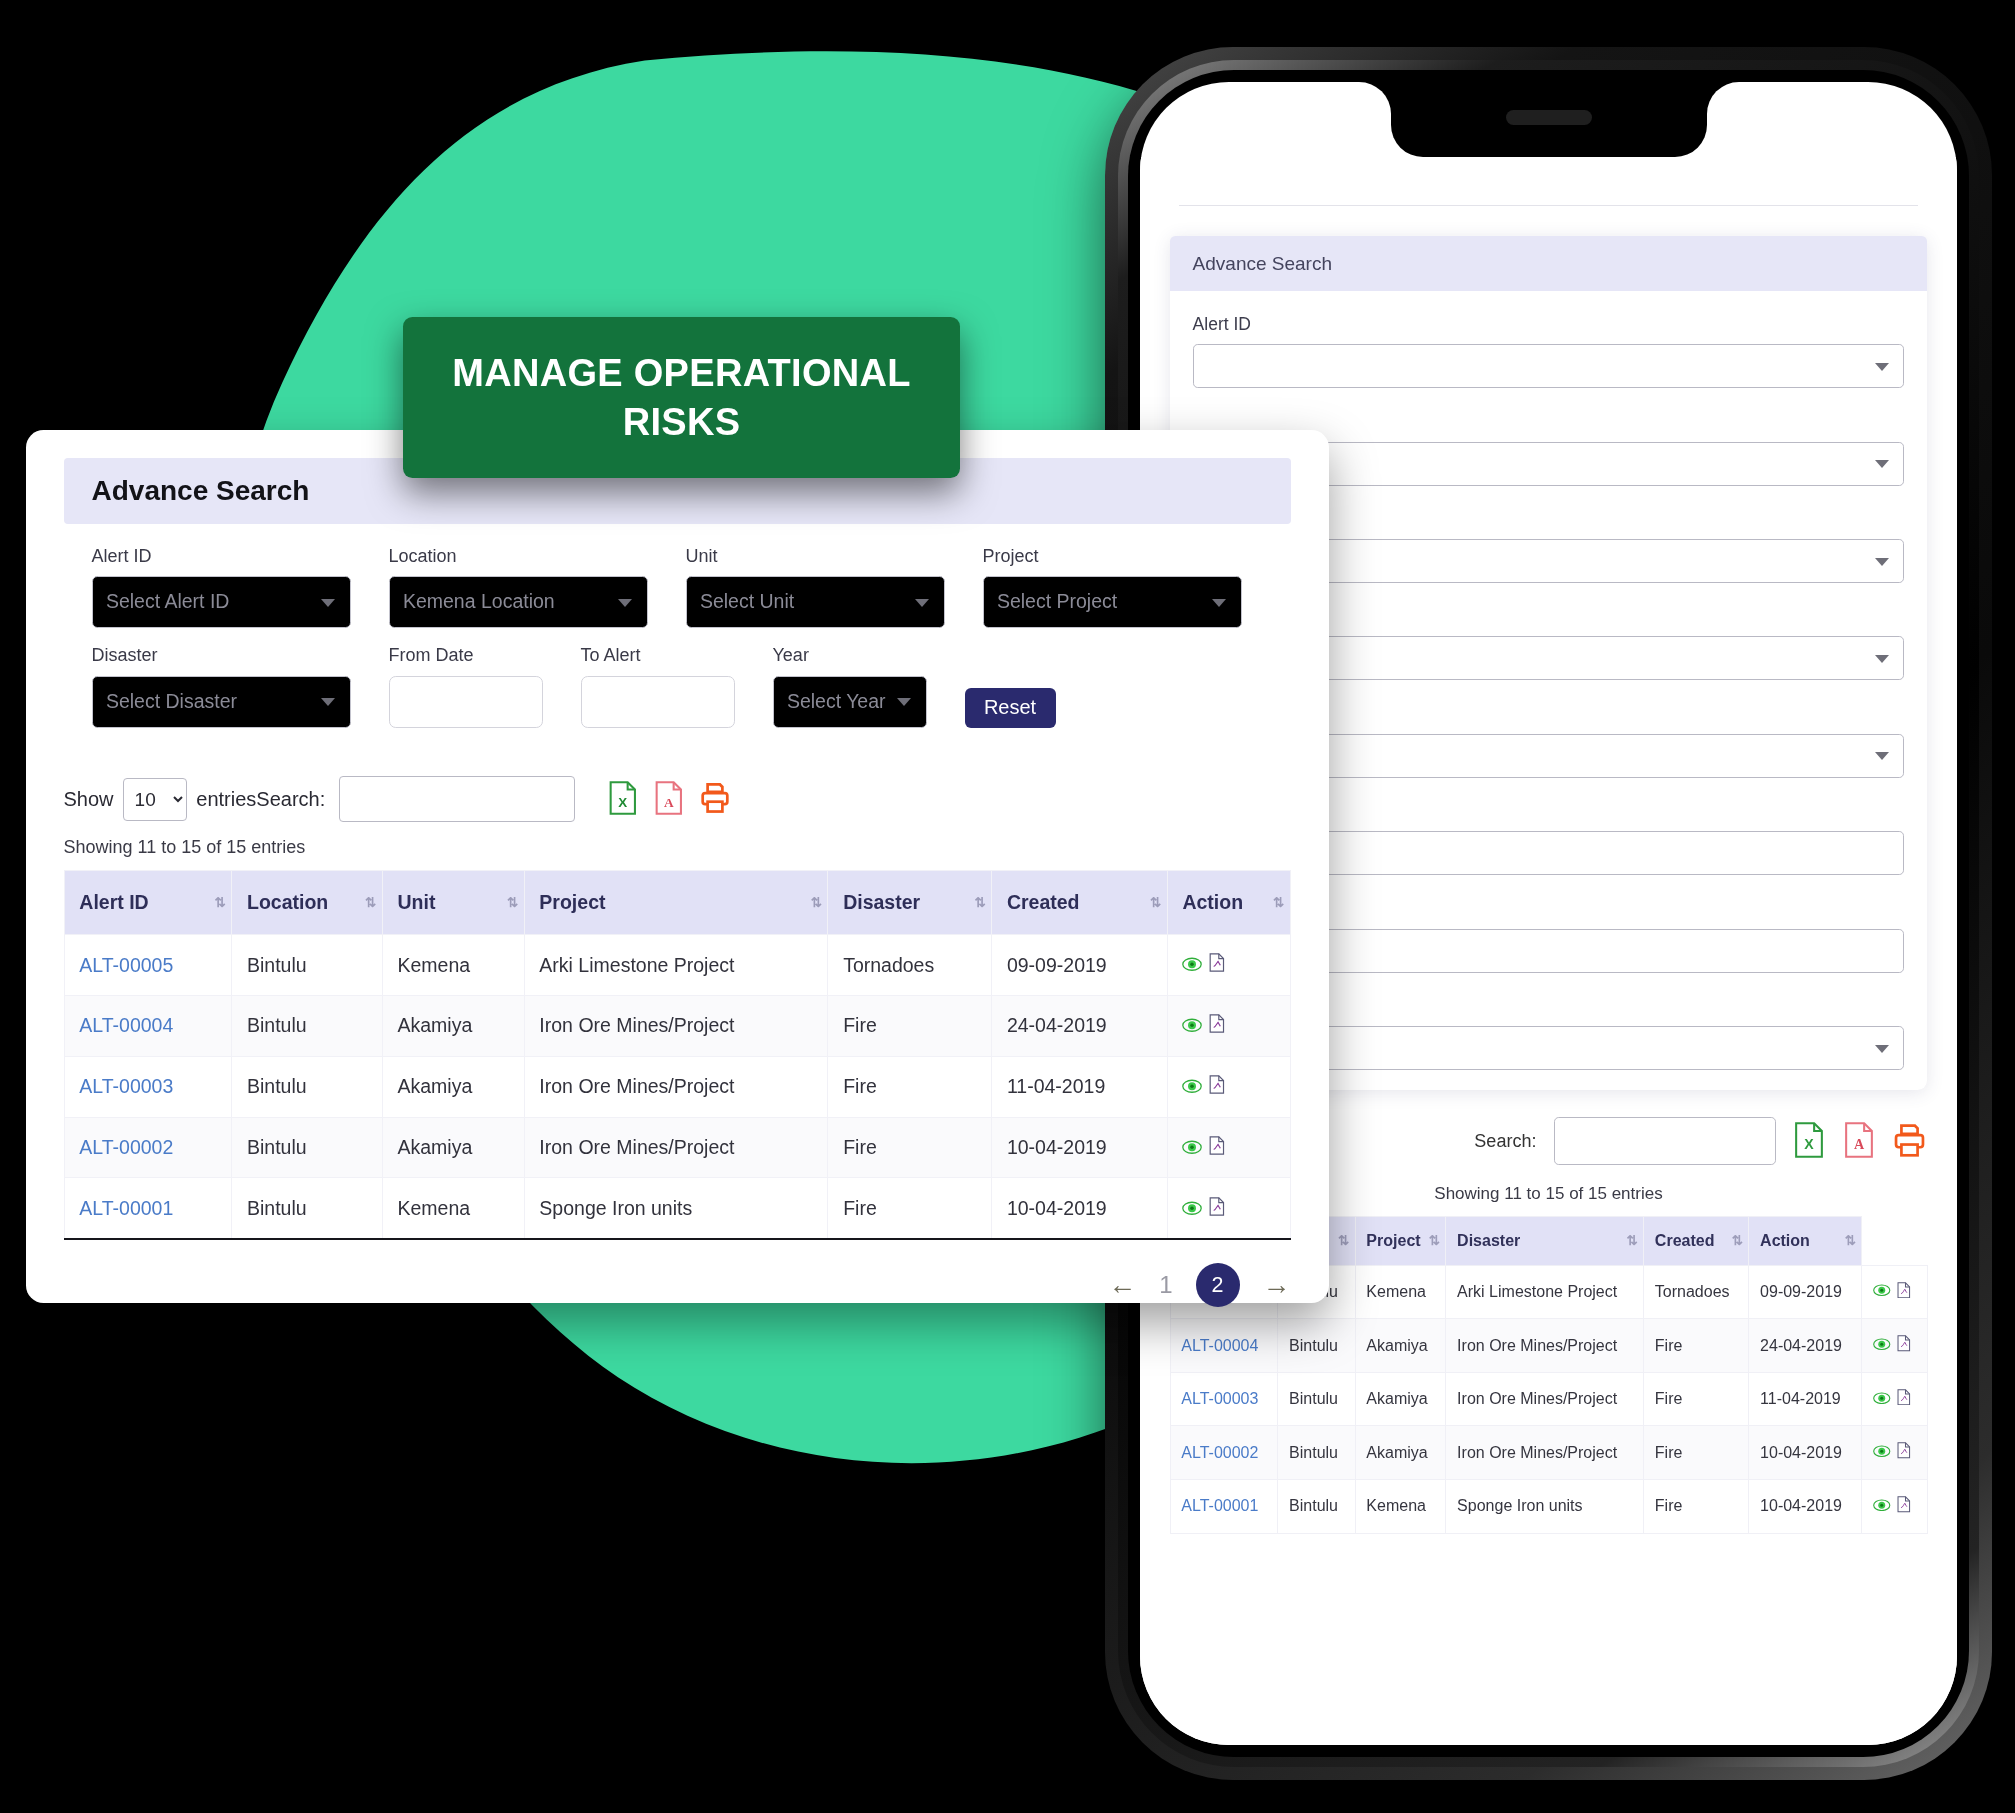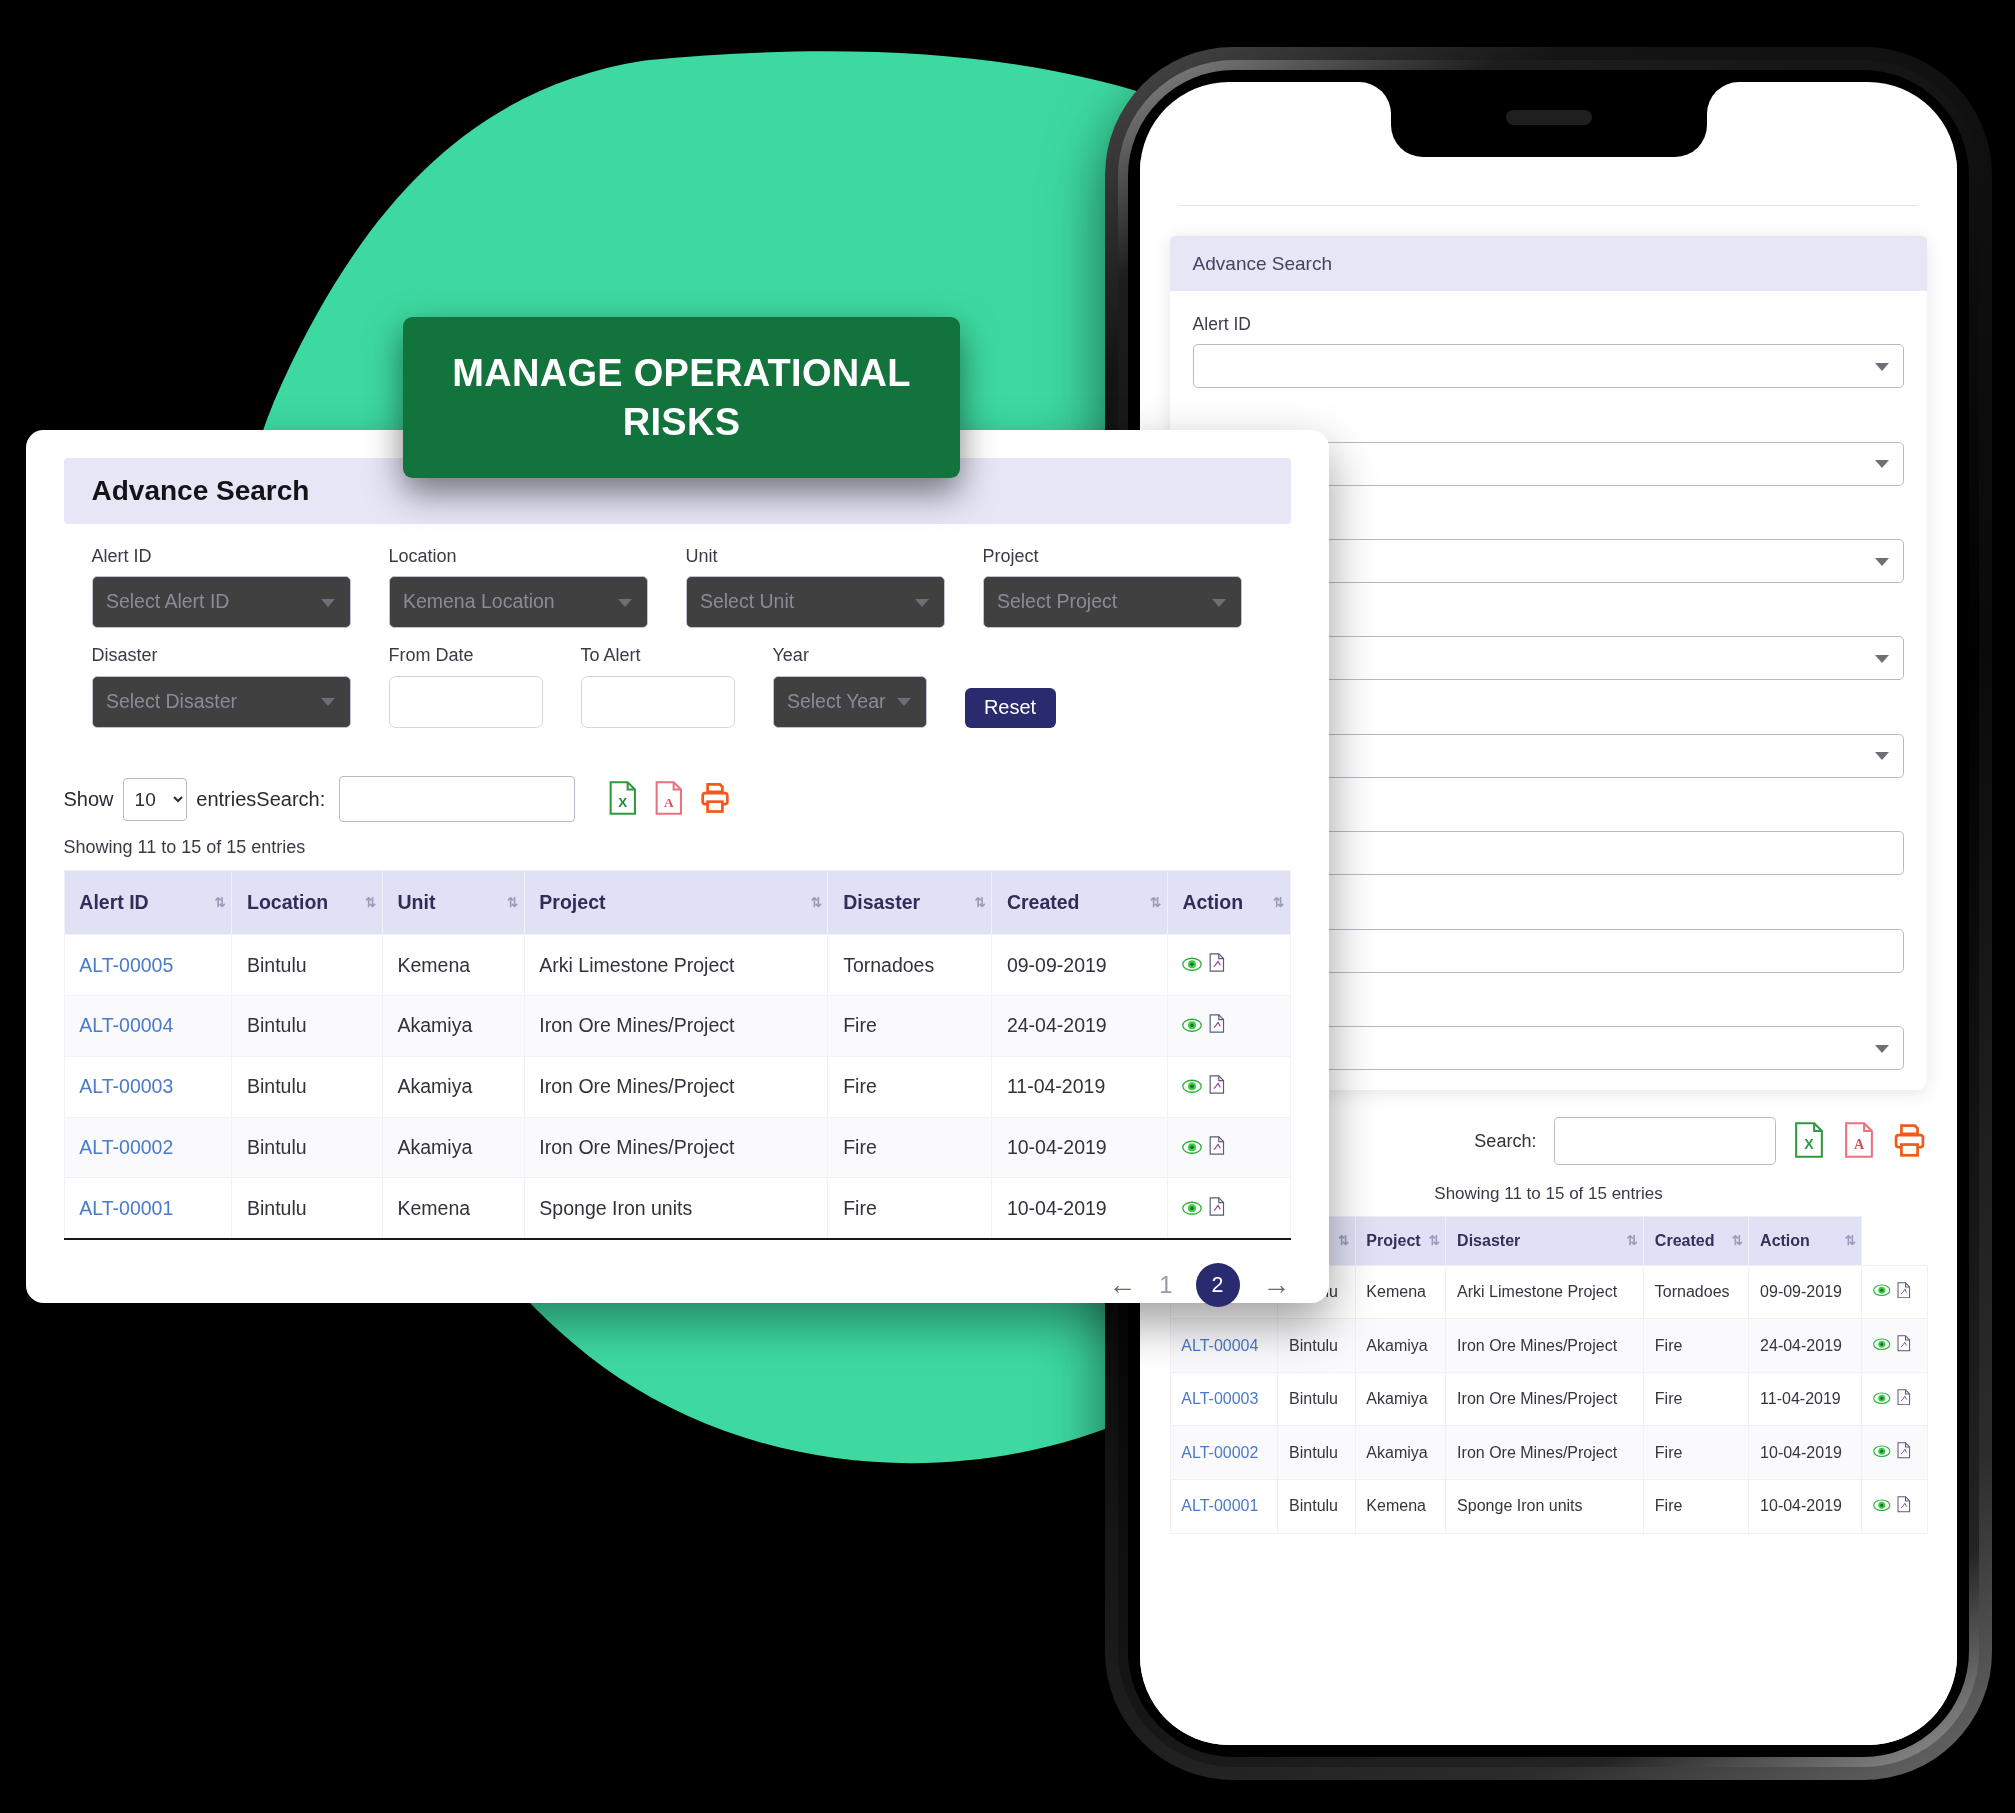--- a/index.html
+++ b/index.html
@@ -99,21 +99,21 @@
   .desk-inner{padding:28px 38px 0 38px;}
   .as-head{
     background:#e6e6f7;border-radius:4px;height:66px;display:flex;align-items:center;
     padding-left:28px;font-size:28px;font-weight:700;color:#131318;
   }
   .as-body{padding:21.5px 28px 31px 28px;}
   .row{display:flex;gap:38px;}
   .fg{display:flex;flex-direction:column;}
   .fl{font-size:18px;color:#3a3a48;margin-bottom:9.4px;}
   .sel{
-    width:259px;height:52px;border:0.7px solid #c3c3cd;border-radius:5.4px;background:#404040;
+    width:259px;height:52px;border:0.7px solid #c3c3cd;border-radius:5.4px;background:#000000;
     display:flex;align-items:center;padding:0 13.4px;position:relative;
     font-size:19.5px;color:#8b8b97;
   }
   .sel:after{
     content:"";position:absolute;right:14.8px;top:50%;margin-top:-3.4px;
     border-left:7.4px solid transparent;border-right:7.4px solid transparent;border-top:8.7px solid #6e6e78;
   }
   .sel.small{width:154px;}
   .dateinp{width:154px;height:52px;border:0.7px solid #d4d4dc;border-radius:6.7px;background:#fff;}
   .btn-reset{

